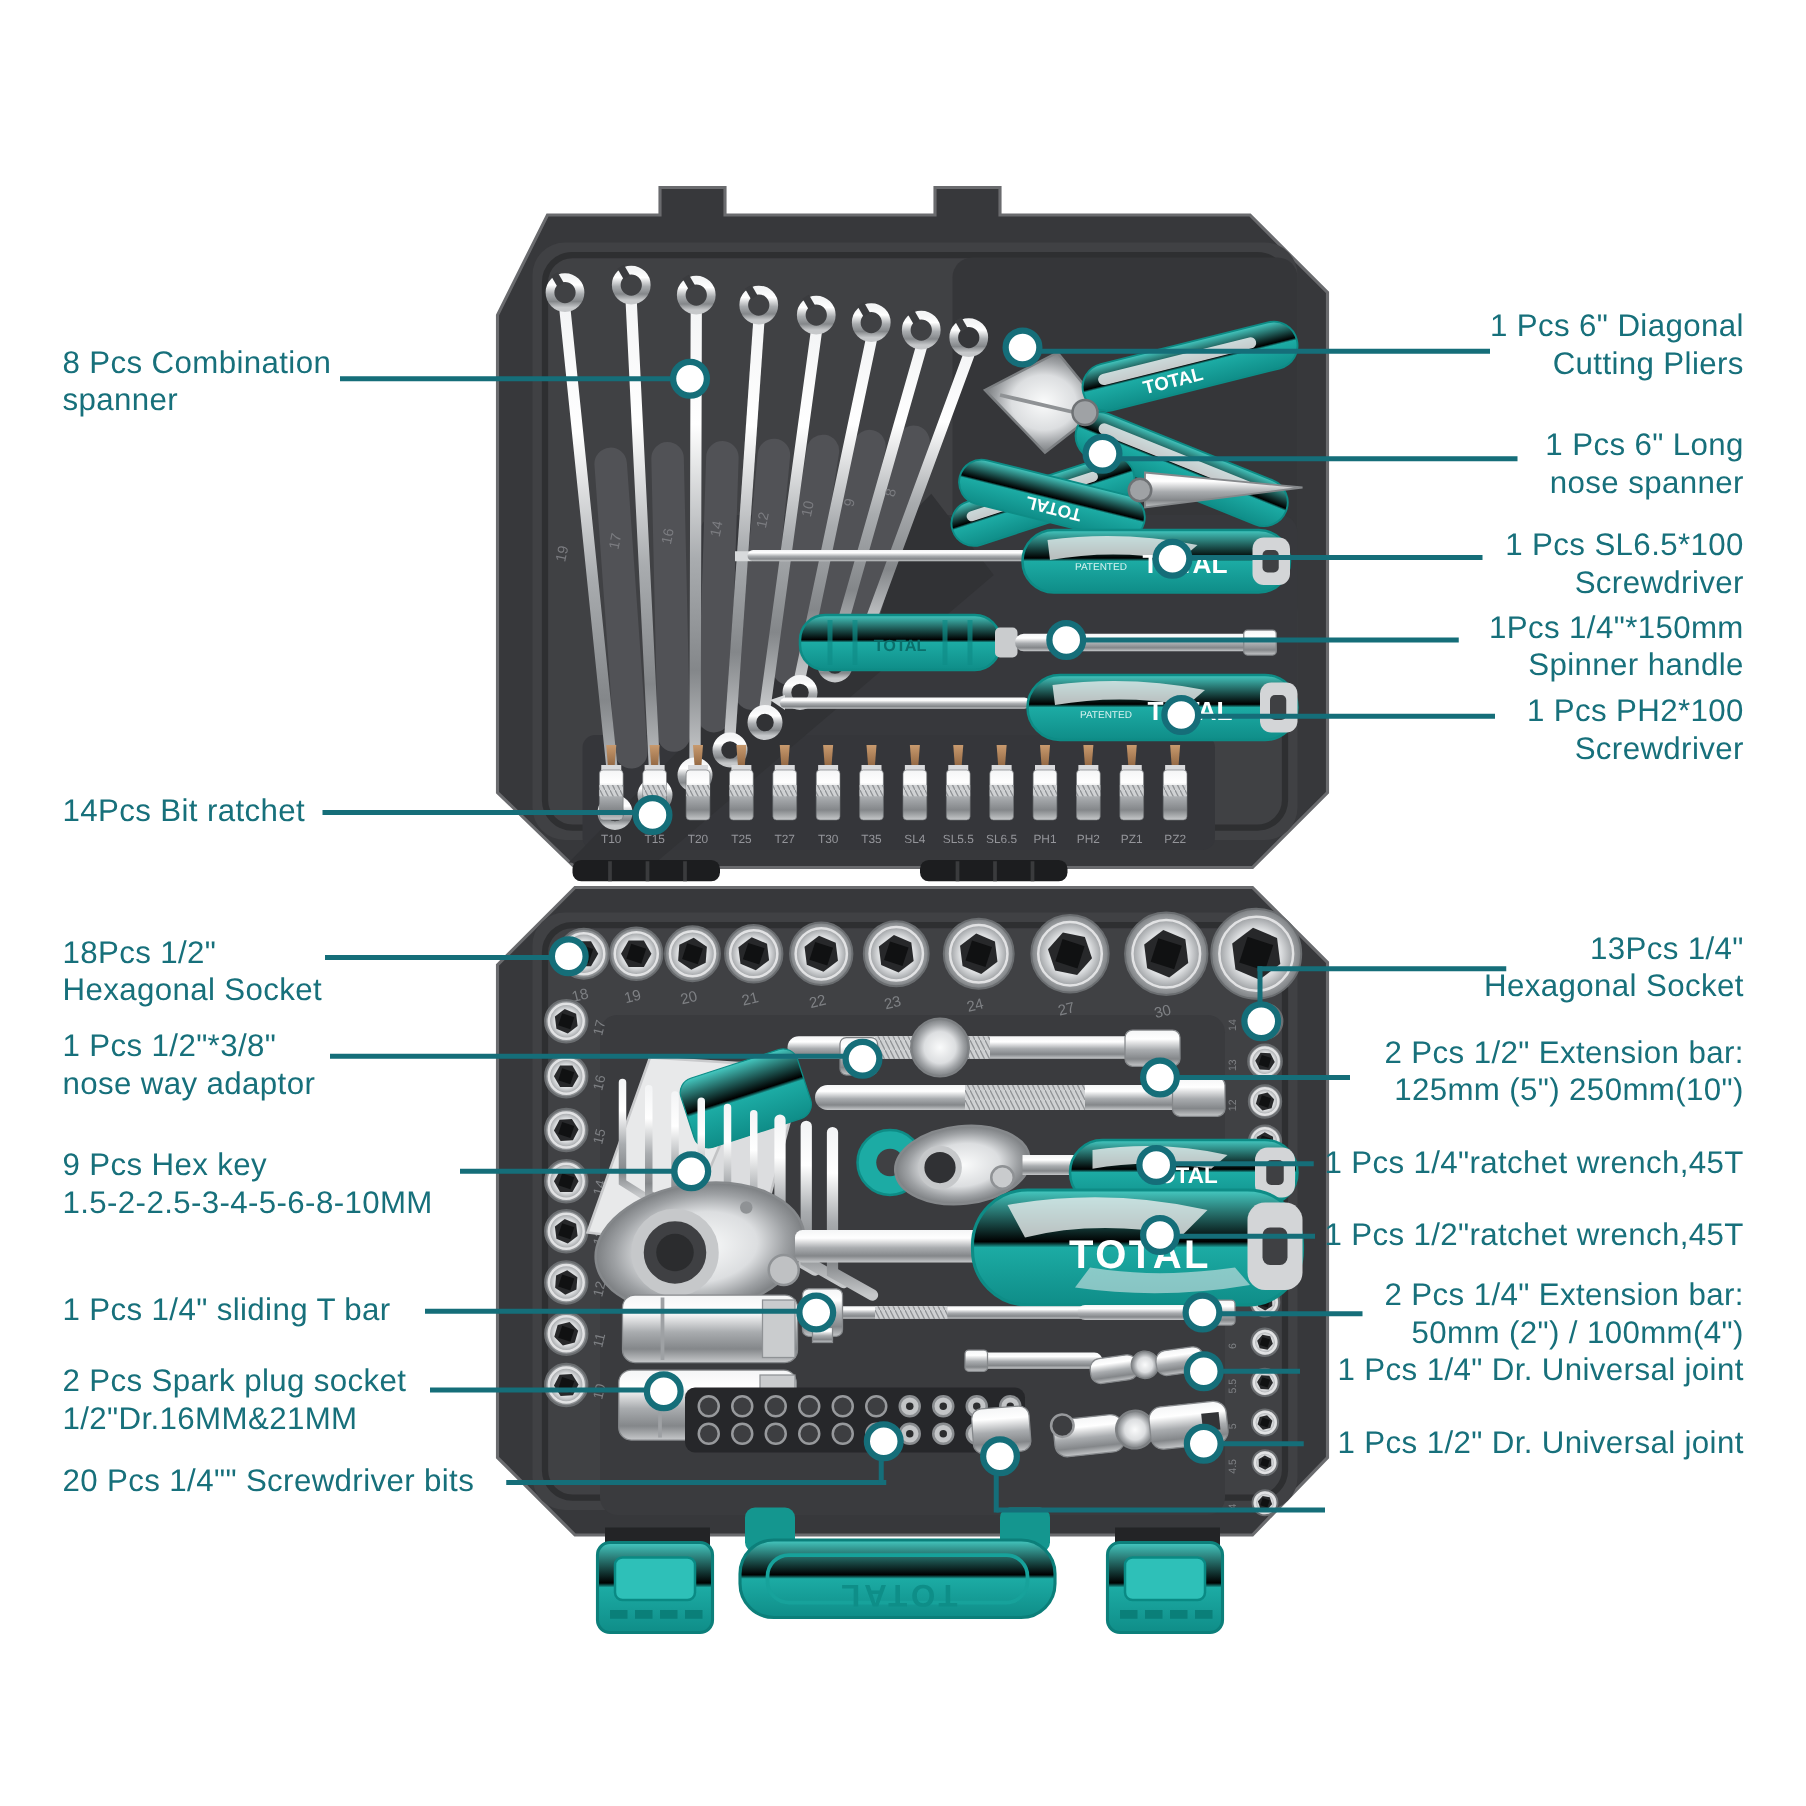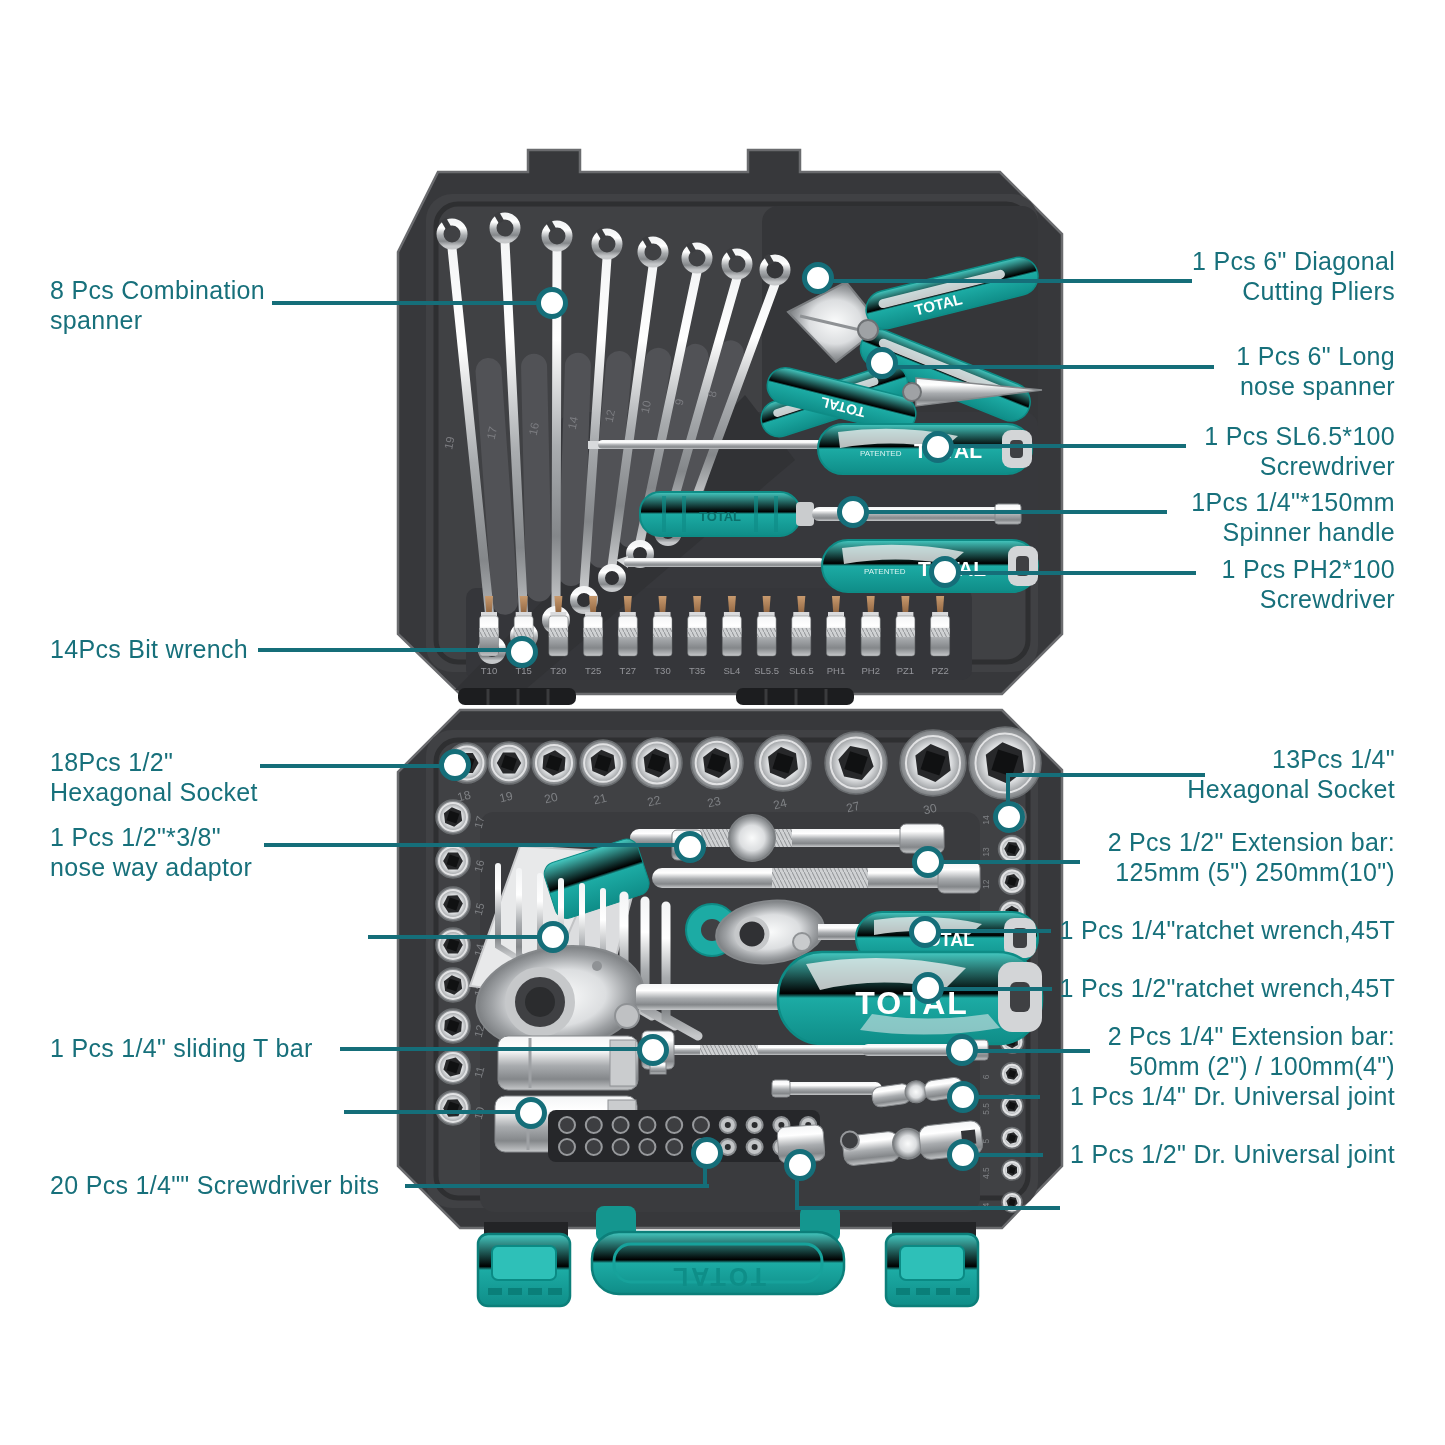--- a/index.html
+++ b/index.html
@@ -748,32 +748,40 @@
       <div class="marker" style="left: 947px; top: 1081px;"></div>
       <div class="marker" style="left: 947px; top: 1139px;"></div>
       <div class="marker" style="left: 784px; top: 1149px;"></div>
     </div>
 
 <div class="co" style="left:50px;top:275px">
       <span>8 Pcs Combination</span>
       <span>spanner</span>
     </div>
 <div class="co" style="left:50px;top:634px">
-      <span>14Pcs Bit wrench</span>
+      <span>14Pcs Bit ratchet</span>
     </div>
 <div class="co" style="left:50px;top:747px">
       <span>18Pcs 1/2"</span>
       <span>Hexagonal Socket</span>
     </div>
 <div class="co" style="left:50px;top:822px">
       <span>1 Pcs 1/2"*3/8"</span>
       <span>nose way adaptor</span>
     </div>
+<div class="co" style="left:50px;top:917px">
+      <span>9 Pcs Hex key</span>
+      <span>1.5-2-2.5-3-4-5-6-8-10MM</span>
+    </div>
 <div class="co" style="left:50px;top:1033px">
       <span>1 Pcs 1/4" sliding T bar</span>
+    </div>
+<div class="co" style="left:50px;top:1090px">
+      <span>2 Pcs Spark plug socket</span>
+      <span>1/2"Dr.16MM&amp;21MM</span>
     </div>
 <div class="co" style="left:50px;top:1170px">
       <span>20 Pcs 1/4""  Screwdriver bits</span>
     </div>
 
 <div class="co right" style="right:50px;top:246px">
       <span>1 Pcs 6" Diagonal</span>
       <span>Cutting Pliers</span>
     </div>
 <div class="co right" style="right:50px;top:341px">

